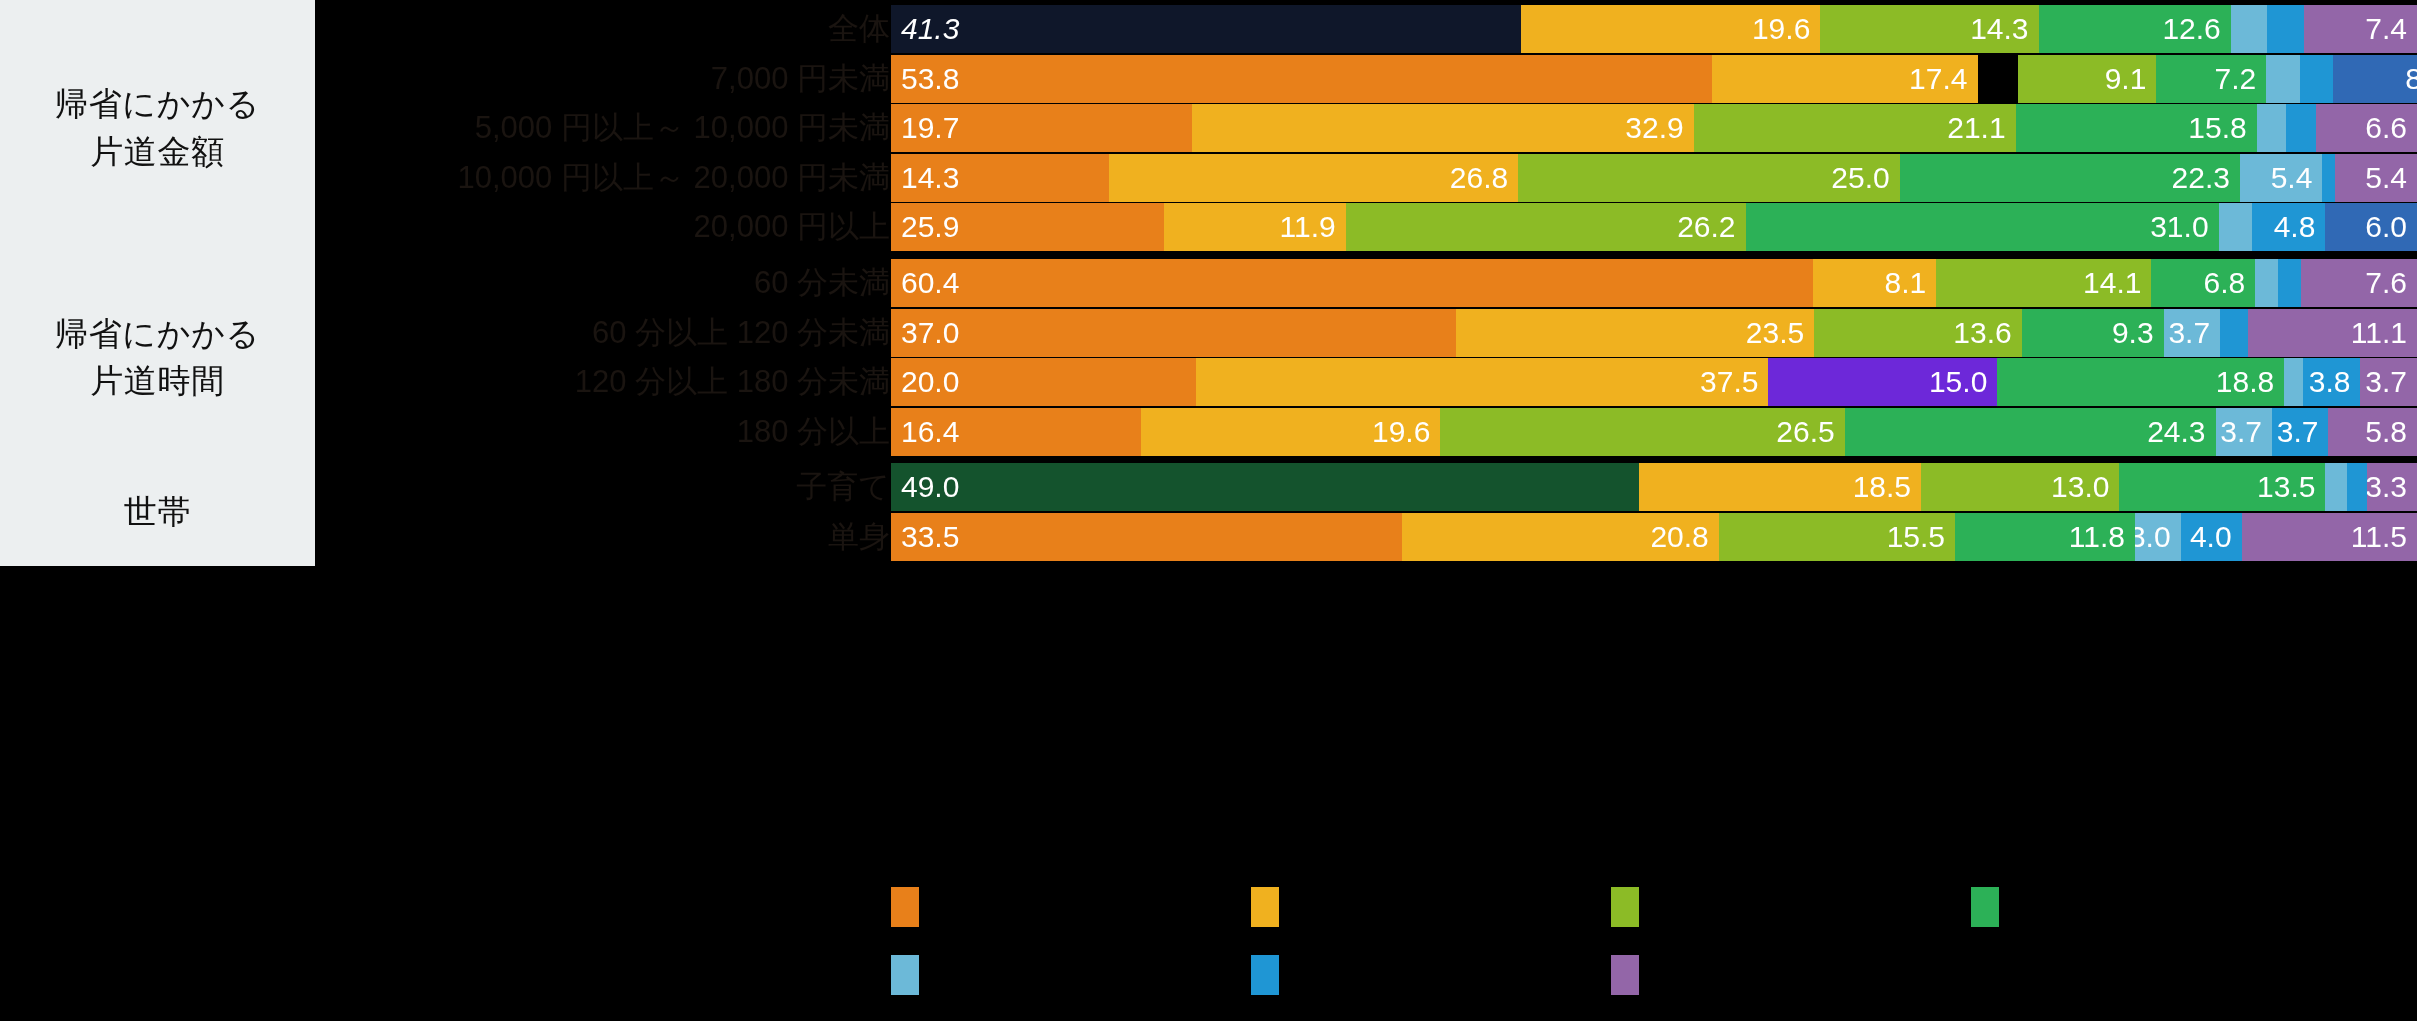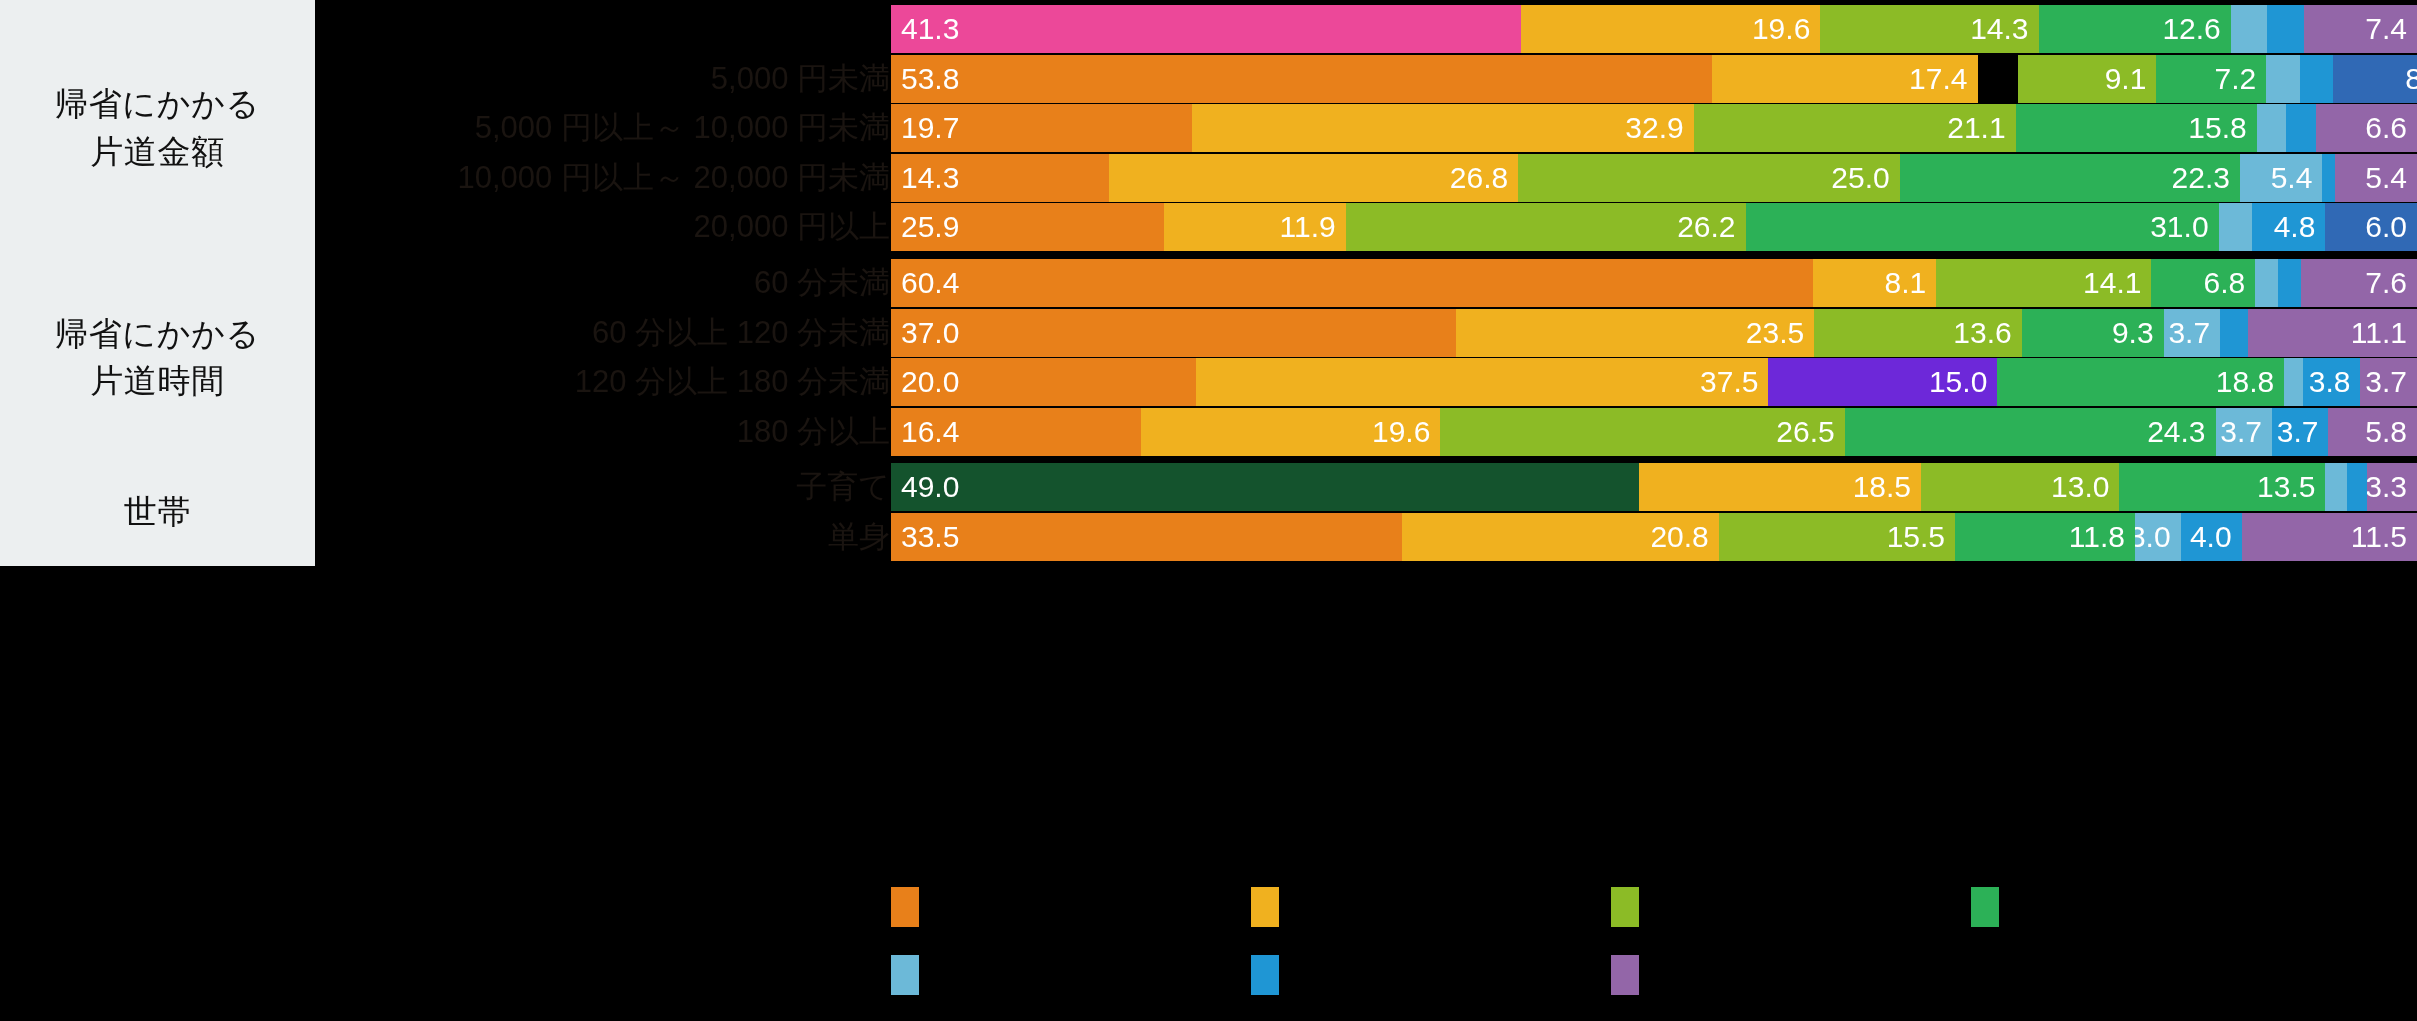--- a/index.html
+++ b/index.html
@@ -161,42 +161,43 @@
           <div class="group-panel-label">帰省にかかる
 片道時間</div>
         </div>
         <div class="group-panel" style="top: 458.4px; height: 107.6px;">
           <div class="group-panel-label">世帯</div>
         </div>
       </div>
 
     <div id="bar-rows">
         <div class="bar-row" style="top: 5px;">
-          <div class="bar-track">
-            <div class="seg first" style="flex: 0 0 41.3%; background: #ec4899;">
+          <div class="row-label">全体</div>
+          <div class="bar-track">
+            <div class="seg first" style="flex: 0 0 41.3%; background: #0f172a; font-style: italic;">
               <span class="seg-label">41.3</span>
             </div>
             <div class="seg" style="flex: 0 0 19.6%; background: rgb(240, 177, 31);">
               <span class="seg-label">19.6</span>
             </div>
             <div class="seg" style="flex: 0 0 14.3%; background: rgb(140, 187, 38);">
               <span class="seg-label">14.3</span>
             </div>
             <div class="seg" style="flex: 0 0 12.6%; background: rgb(44, 177, 87);">
               <span class="seg-label">12.6</span>
             </div>
             <div class="seg" style="flex: 0 0 2.4%; background: rgb(108, 185, 216);"></div>
             <div class="seg" style="flex: 0 0 2.4%; background: rgb(31, 150, 212);"></div>
             <div class="seg" style="flex: 0 0 7.4%; background: rgb(147, 102, 168);">
               <span class="seg-label">7.4</span>
             </div>
           </div>
         </div>
         <div class="bar-row" style="top: 54.6px;">
-          <div class="row-label">5,000 円未満</div>
+          <div class="row-label">7,000 円未満</div>
           <div class="bar-track">
             <div class="seg first" style="flex: 0 0 53.8%; background: rgb(232, 128, 26);">
               <span class="seg-label">53.8</span>
             </div>
             <div class="seg" style="flex: 0 0 17.4%; background: rgb(240, 177, 31);">
               <span class="seg-label">17.4</span>
             </div>
             <div class="seg" style="flex: 0 0 9.1%; background: rgb(140, 187, 38); margin-left: 40px;">
               <span class="seg-label">9.1</span>
             </div>

